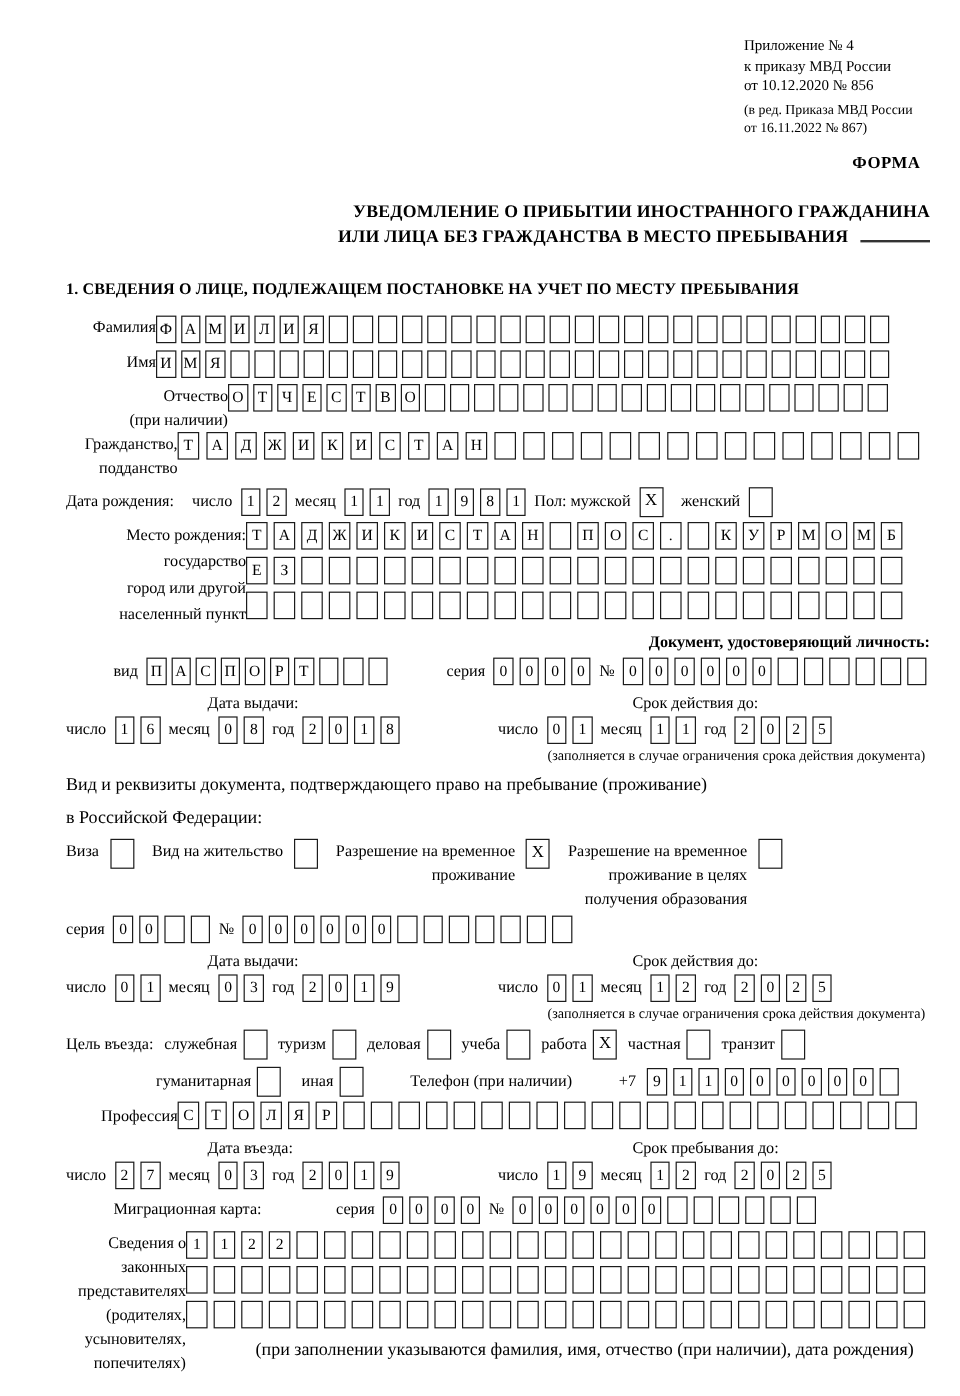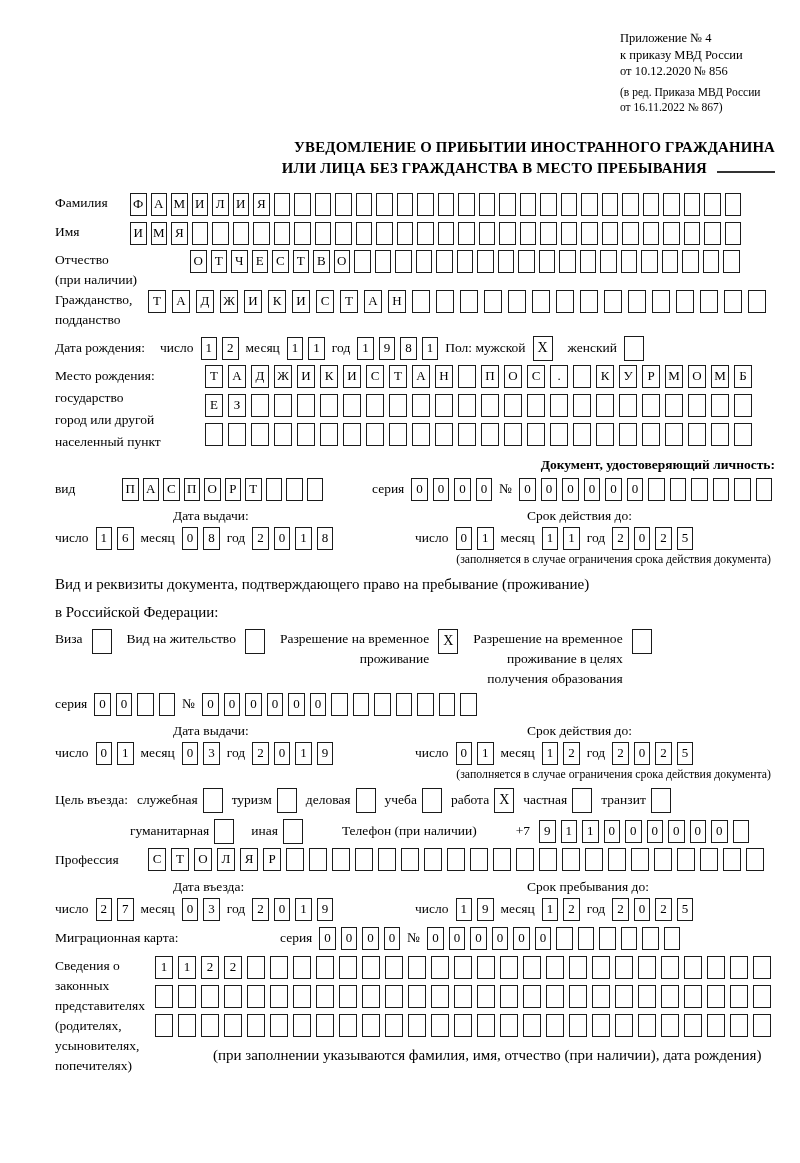--- a/index.html
+++ b/index.html
@@ -11,21 +11,21 @@
   .hdr{margin-left:565px;width:200px;font-size:12.5px;line-height:16.5px;}
   .hdr .small{font-size:11.5px;line-height:15px;margin-top:5px;}
   .form-label{text-align:right;font-weight:bold;font-size:14px;margin:14px 8px 0 0;letter-spacing:.4px;}
 
   .title{text-align:right;font-weight:bold;font-size:14.8px;line-height:21px;margin-top:22px;letter-spacing:.2px;}
   .uline{display:inline-block;width:58px;border-bottom:2px solid #333;margin-left:10px;vertical-align:baseline;}
   .sec{font-weight:bold;font-size:13.4px;margin-top:24px;letter-spacing:.1px;}
 
   
   .frow{display:flex;align-items:flex-start;font-size:13.5px;}
-  .lbl{flex-shrink:0;line-height:20px;}
+  .lbl{flex-shrink:0;line-height:20px;text-align:right;}
   .pre{white-space:pre-line;}
   .w60{width:60px}.w75{width:75px}.w93{width:93px}.w100{width:100px}.w135{width:135px}.w150{width:150px}.w165{width:163px}
   .mt14{margin-top:14px}.mt6{margin-top:6px}.mt5{margin-top:5px}.mt4{margin-top:4px}.mt0{margin-top:0}
 
   .cells{display:inline-flex;gap:4px;flex-wrap:nowrap;}
   .cell{box-sizing:border-box;width:16.5px;height:23px;border:1.5px solid #1b1b1b;flex-shrink:0;
         display:inline-flex;align-items:center;justify-content:center;font-size:13px;background:#fff;}
   .cm{gap:5px}.cm .cell{width:18px}
   .cw{gap:6px}.cw .cell{width:18px}
   .g5{gap:5px}
@@ -68,26 +68,28 @@
 
   <div class="hdr">
     <div>Приложение № 4</div>
     <div>к приказу МВД России</div>
     <div>от 10.12.2020 № 856</div>
     <div class="small">
       <div>(в ред. Приказа МВД России</div>
       <div>от 16.11.2022 № 867)</div>
     </div>
   </div>
+  <div class="form-label">ФОРМА</div>
 
   <div class="title">
     <div>УВЕДОМЛЕНИЕ О ПРИБЫТИИ ИНОСТРАННОГО ГРАЖДАНИНА</div>
     <div><span>ИЛИ ЛИЦА БЕЗ ГРАЖДАНСТВА В МЕСТО ПРЕБЫВАНИЯ</span><span class="uline"></span></div>
   </div>
 
+  <div class="sec">1. СВЕДЕНИЯ О ЛИЦЕ, ПОДЛЕЖАЩЕМ ПОСТАНОВКЕ НА УЧЕТ ПО МЕСТУ ПРЕБЫВАНИЯ</div>
 
   <div class="frow mt14">
     <span class="lbl w75">Фамилия</span>
     <span class="cells">
         <span class="cell">Ф</span>
         <span class="cell">А</span>
         <span class="cell">М</span>
         <span class="cell">И</span>
         <span class="cell">Л</span>
         <span class="cell">И</span>

